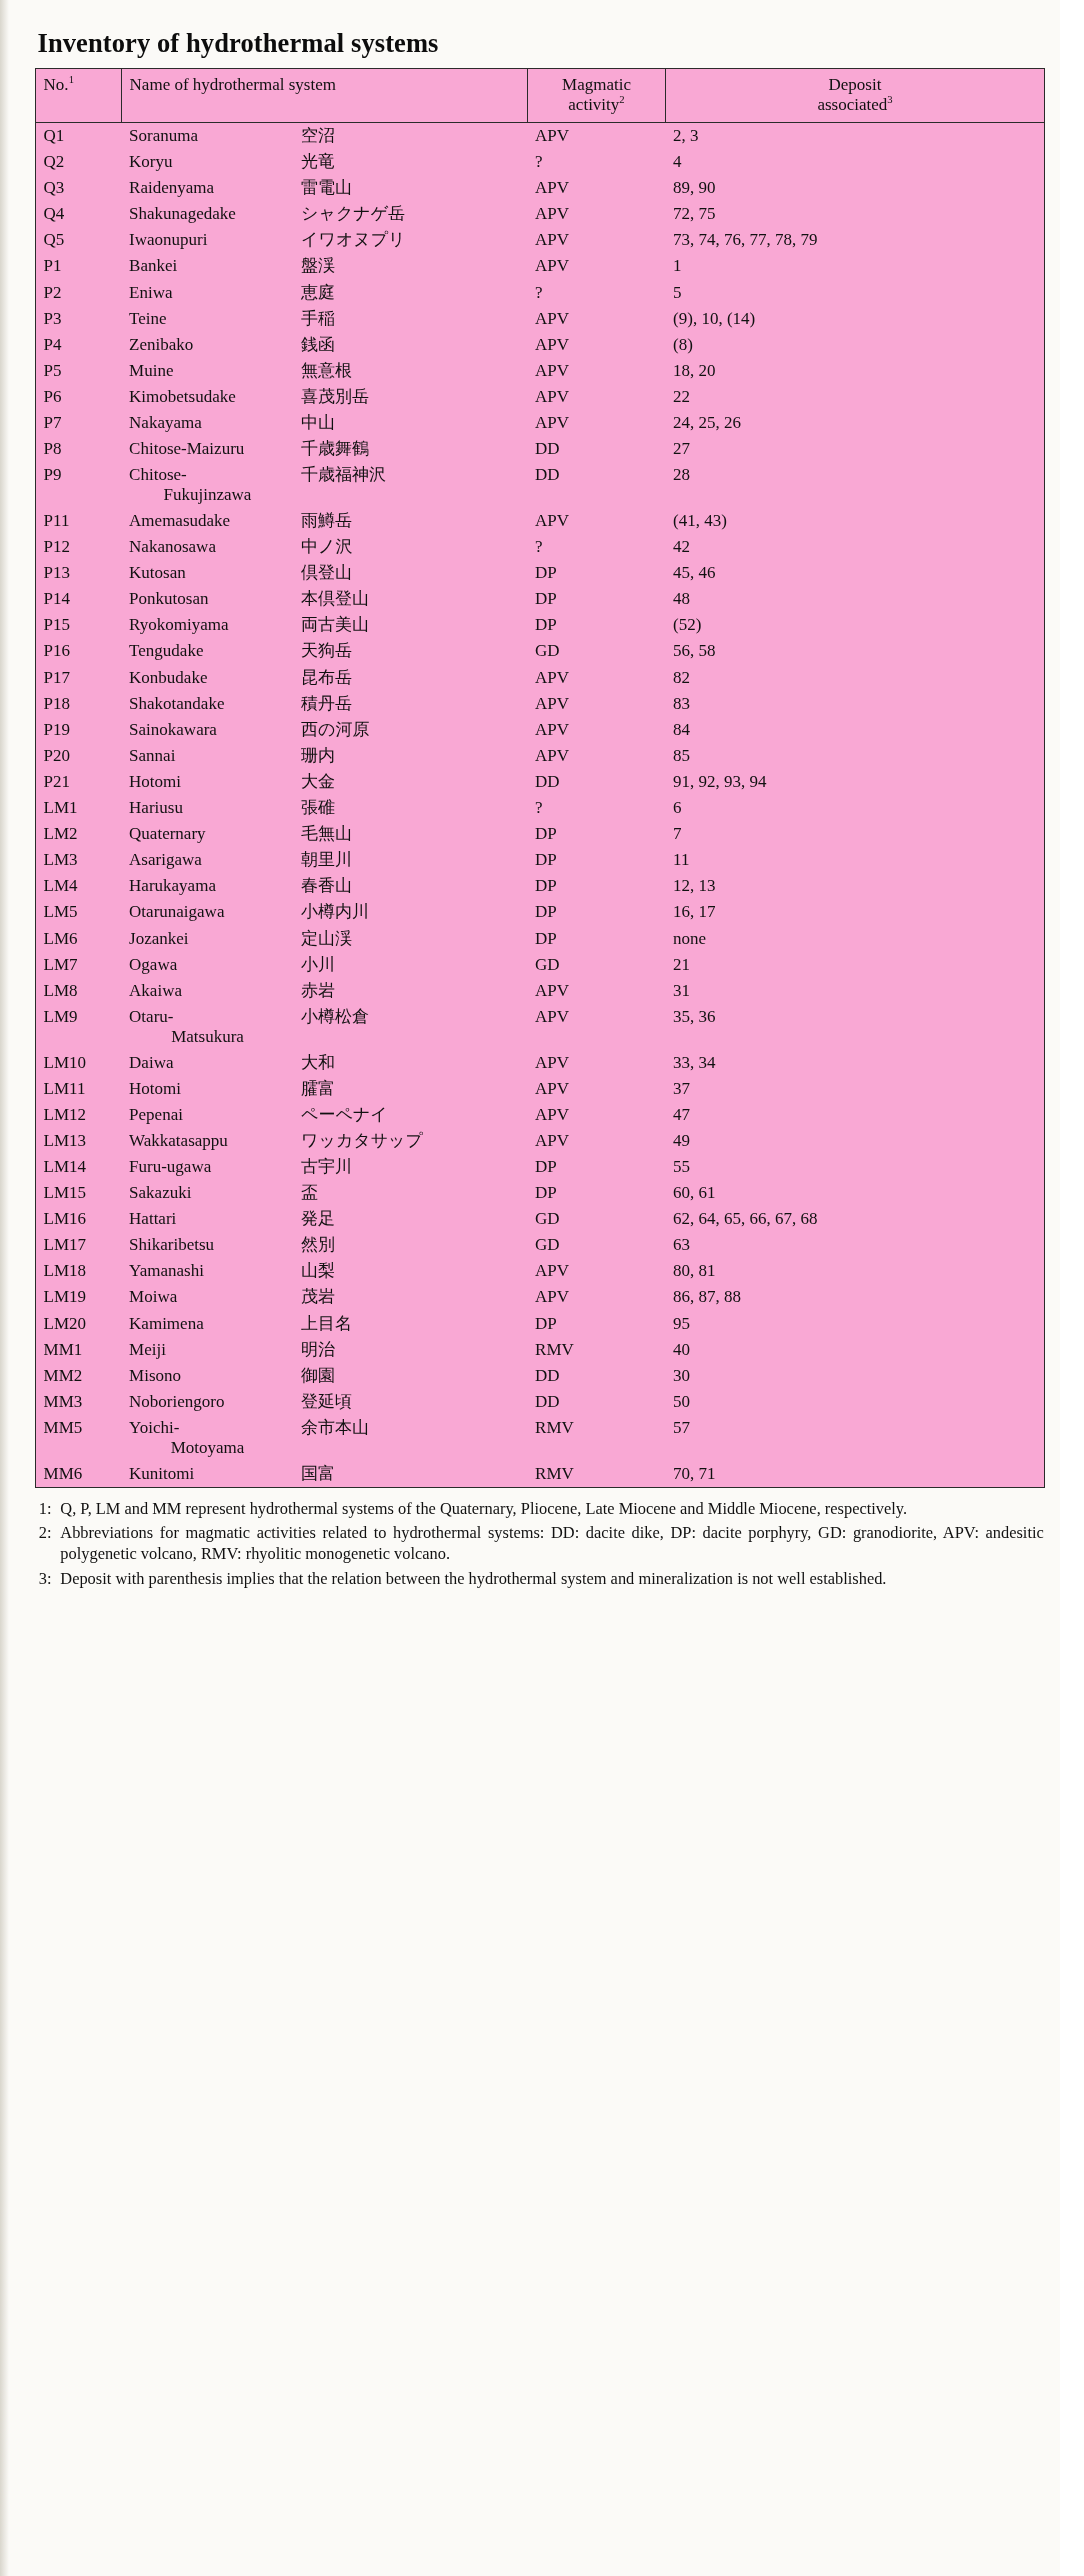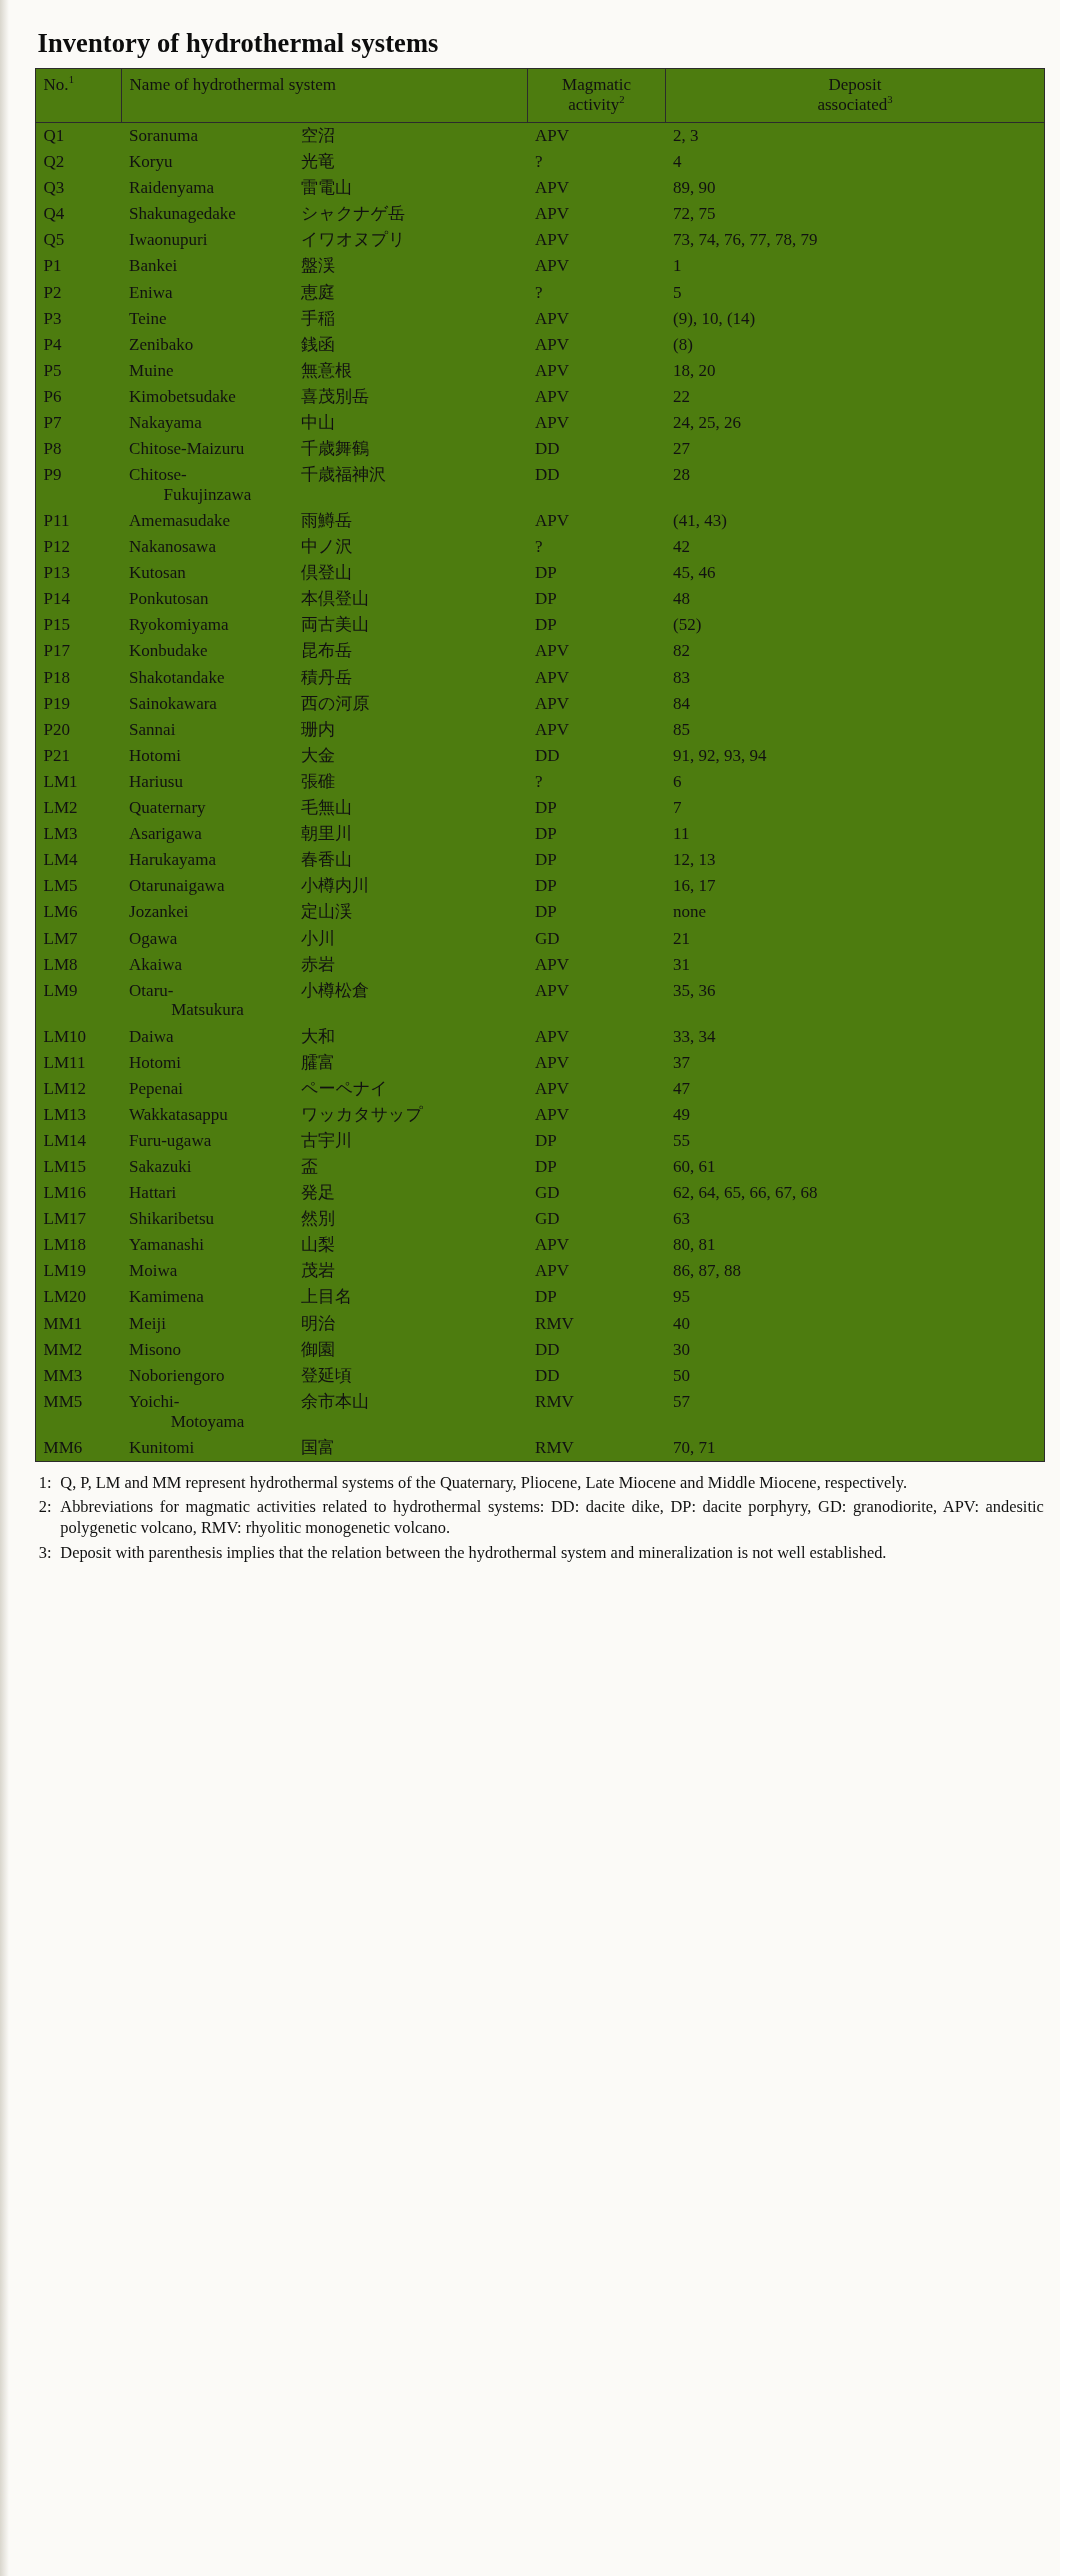--- a/index.html
+++ b/index.html
@@ -25,21 +25,21 @@
     font-weight: bold;
     font-size: 26.5px;
     letter-spacing: 0.1px;
     margin: 0 0 8.8px 2.5px;
     color: #0d0d0d;
   }
   table.inv {
     border-collapse: collapse;
     width: 1008px;
     table-layout: fixed;
-    background: #4d7c0f;
+    background: #f9a8d4;
   }
   table.inv th, table.inv td {
     border: 1.3px solid #2b2b2b;
     vertical-align: top;
   }
   table.inv thead th {
     font-weight: normal;
     font-size: 17px;
     padding: 6.3px 7.6px 7.6px 7.6px;
     line-height: 1.15;
@@ -261,20 +261,27 @@
           <td>48</td>
         </tr>
         <tr>
           <td>P15</td>
           <td>Ryokomiyama</td>
           <td class="jp">両古美山</td>
           <td>DP</td>
           <td>(52)</td>
         </tr>
         <tr>
+          <td>P16</td>
+          <td>Tengudake</td>
+          <td class="jp">天狗岳</td>
+          <td>GD</td>
+          <td>56, 58</td>
+        </tr>
+        <tr>
           <td>P17</td>
           <td>Konbudake</td>
           <td class="jp">昆布岳</td>
           <td>APV</td>
           <td>82</td>
         </tr>
         <tr>
           <td>P18</td>
           <td>Shakotandake</td>
           <td class="jp">積丹岳</td>

